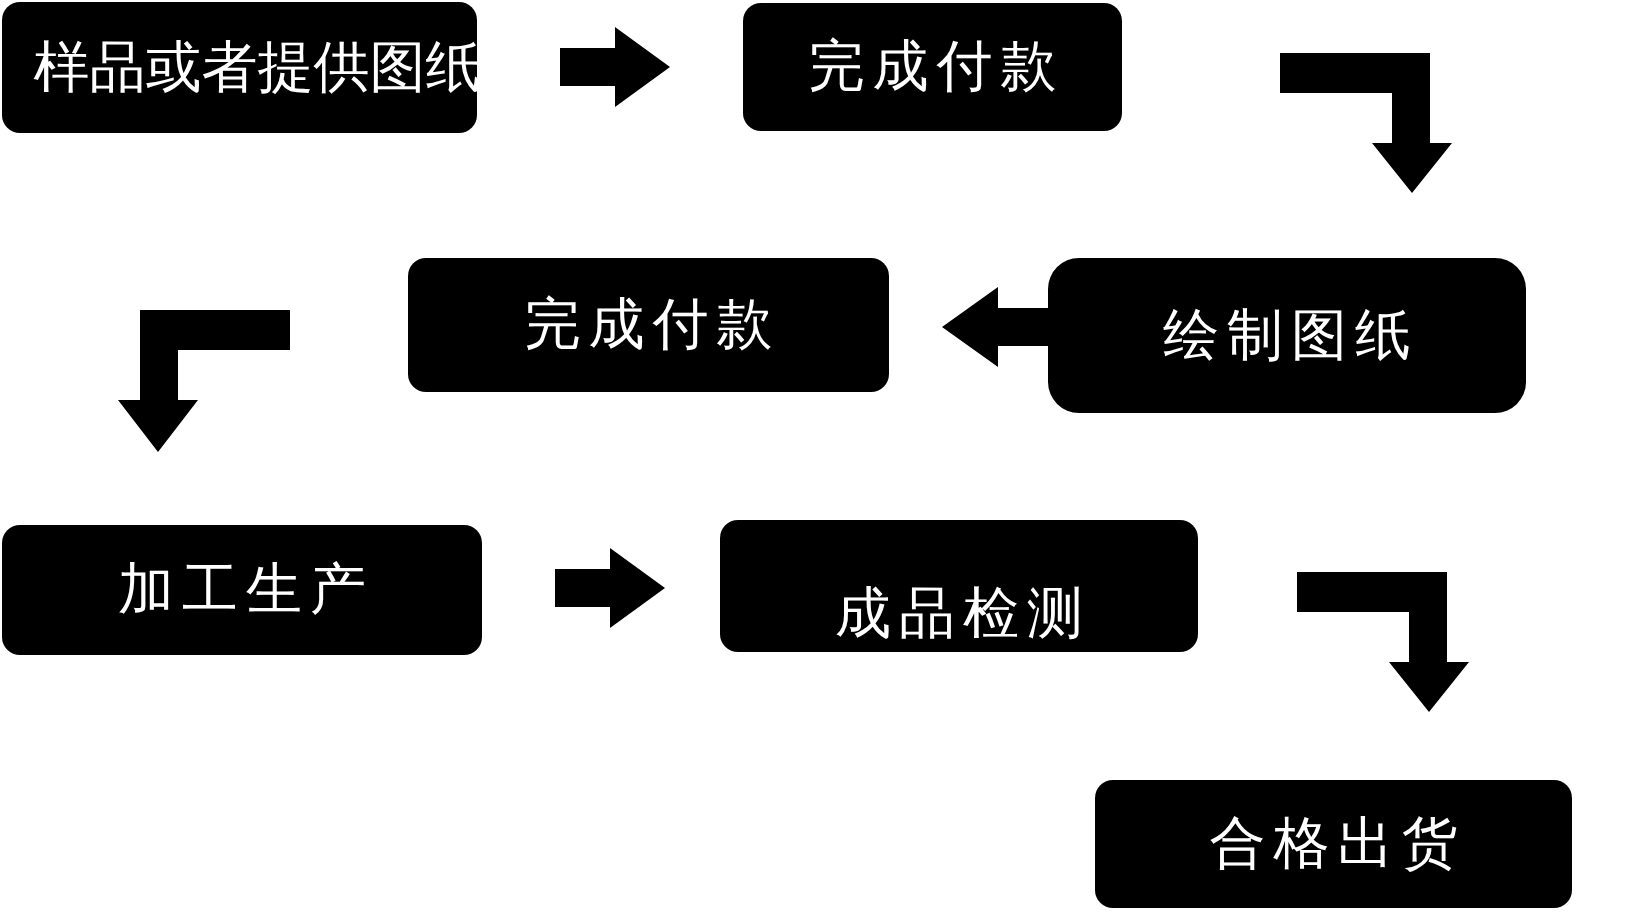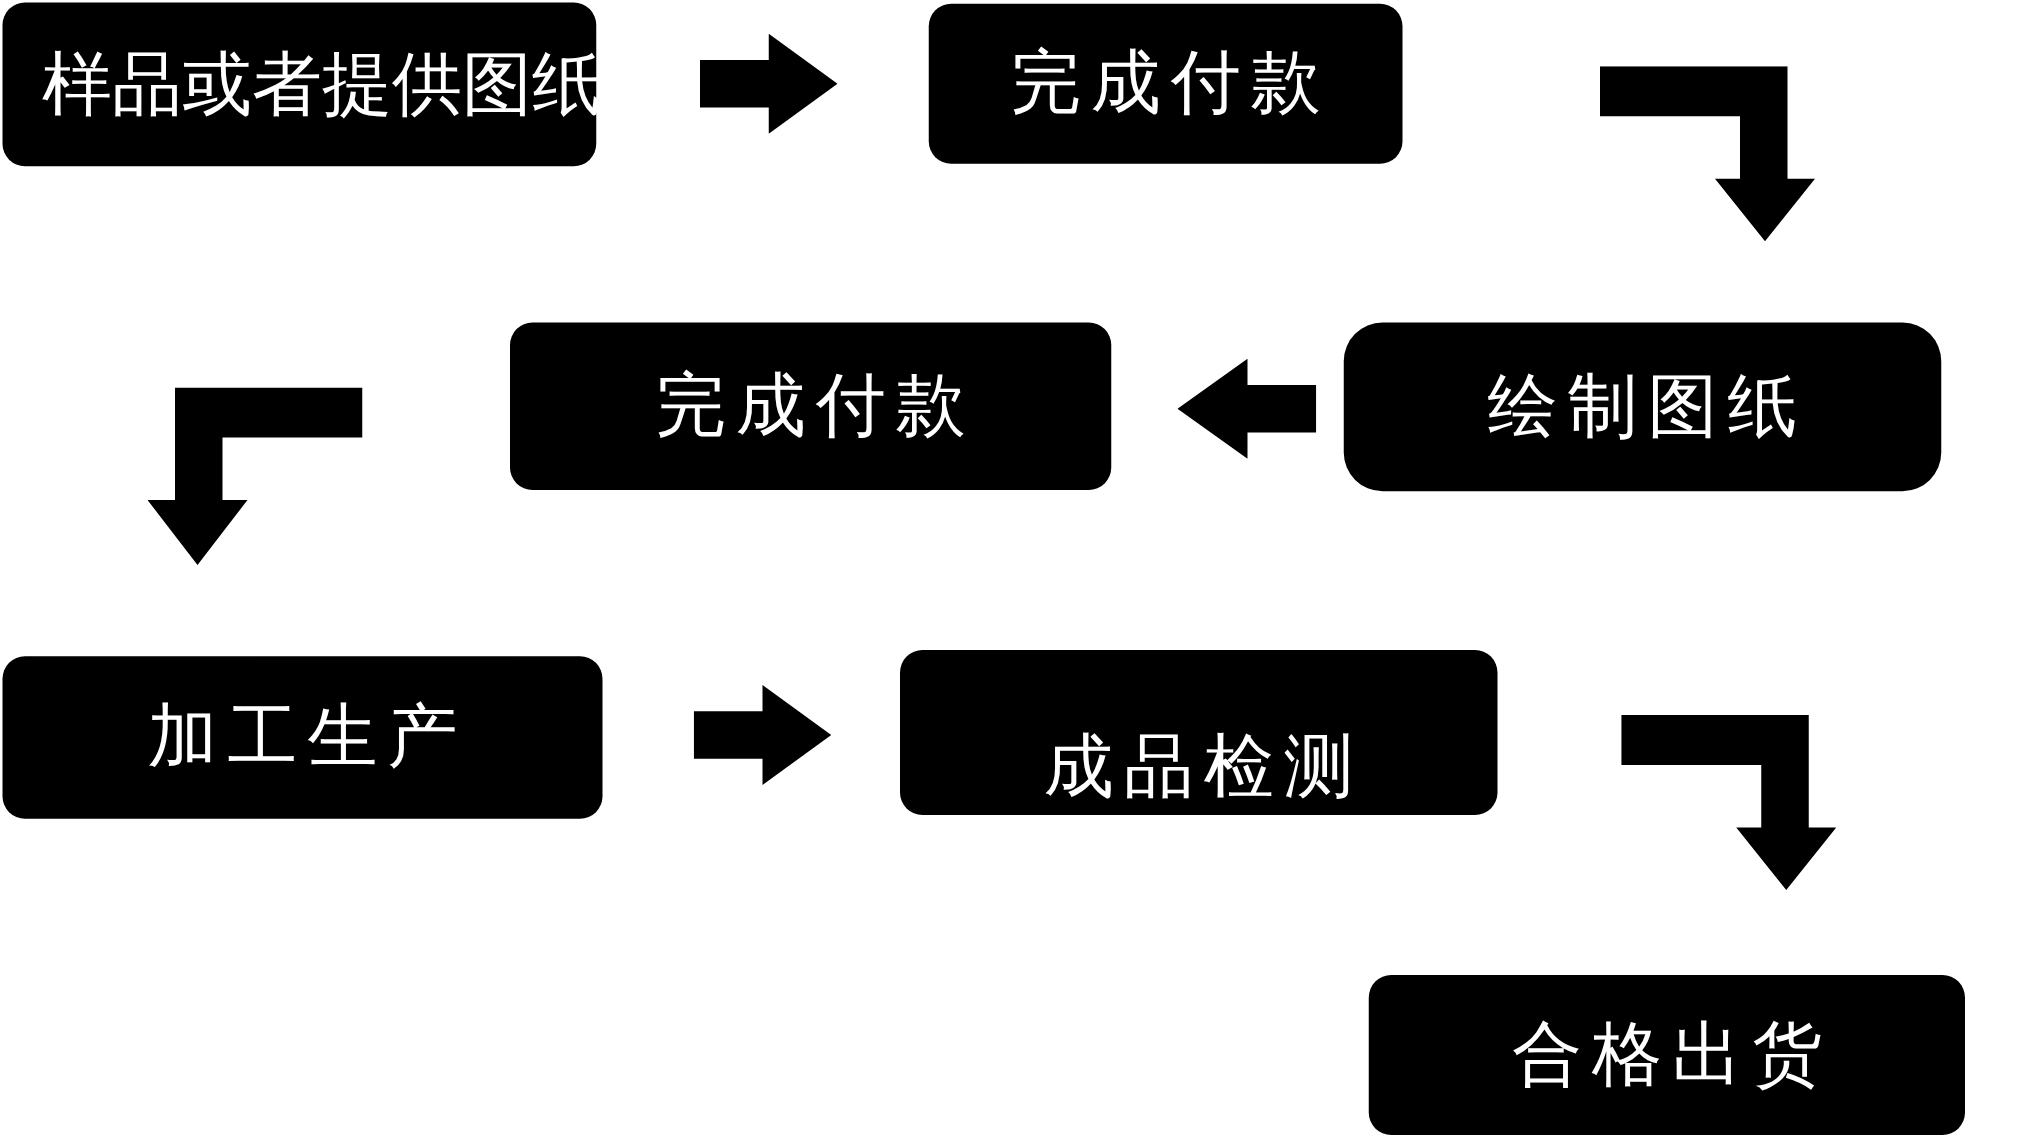--- a/index.html
+++ b/index.html
@@ -38,21 +38,21 @@
     position: absolute;
     color: #000000;
     line-height: 0;
   }
   .arrow svg { display: block; }
 
   
   #n-sample   { left: 2px;    top: 2px;   width: 475px; height: 131px; }
   #n-payment  { left: 743px;  top: 3px;   width: 379px; height: 128px; }
   #n-confirm  { left: 408px;  top: 258px; width: 481px; height: 134px; }
-  #n-draw     { left: 1075px; top: 258px; width: 478px; height: 135px; border-radius: 31px; }
+  #n-draw     { left: 1048px; top: 258px; width: 478px; height: 155px; border-radius: 31px; }
   #n-produce  { left: 2px;    top: 525px; width: 480px; height: 130px; }
   #n-inspect  { left: 720px;  top: 520px; width: 478px; height: 132px; align-items: flex-end; }
   #n-ship     { left: 1095px; top: 780px; width: 477px; height: 128px; }
 
   
   #a-sample-payment  { left: 560px;  top: 27px;  width: 110px; height: 80px; }
   #a-payment-draw    { left: 1280px; top: 53px;  width: 172px; height: 140px; }
   #a-draw-confirm    { left: 942px;  top: 287px; width: 111px; height: 80px; }
   #a-confirm-produce { left: 118px;  top: 310px; width: 172px; height: 142px; }
   #a-produce-inspect { left: 555px;  top: 548px; width: 110px; height: 80px; }

